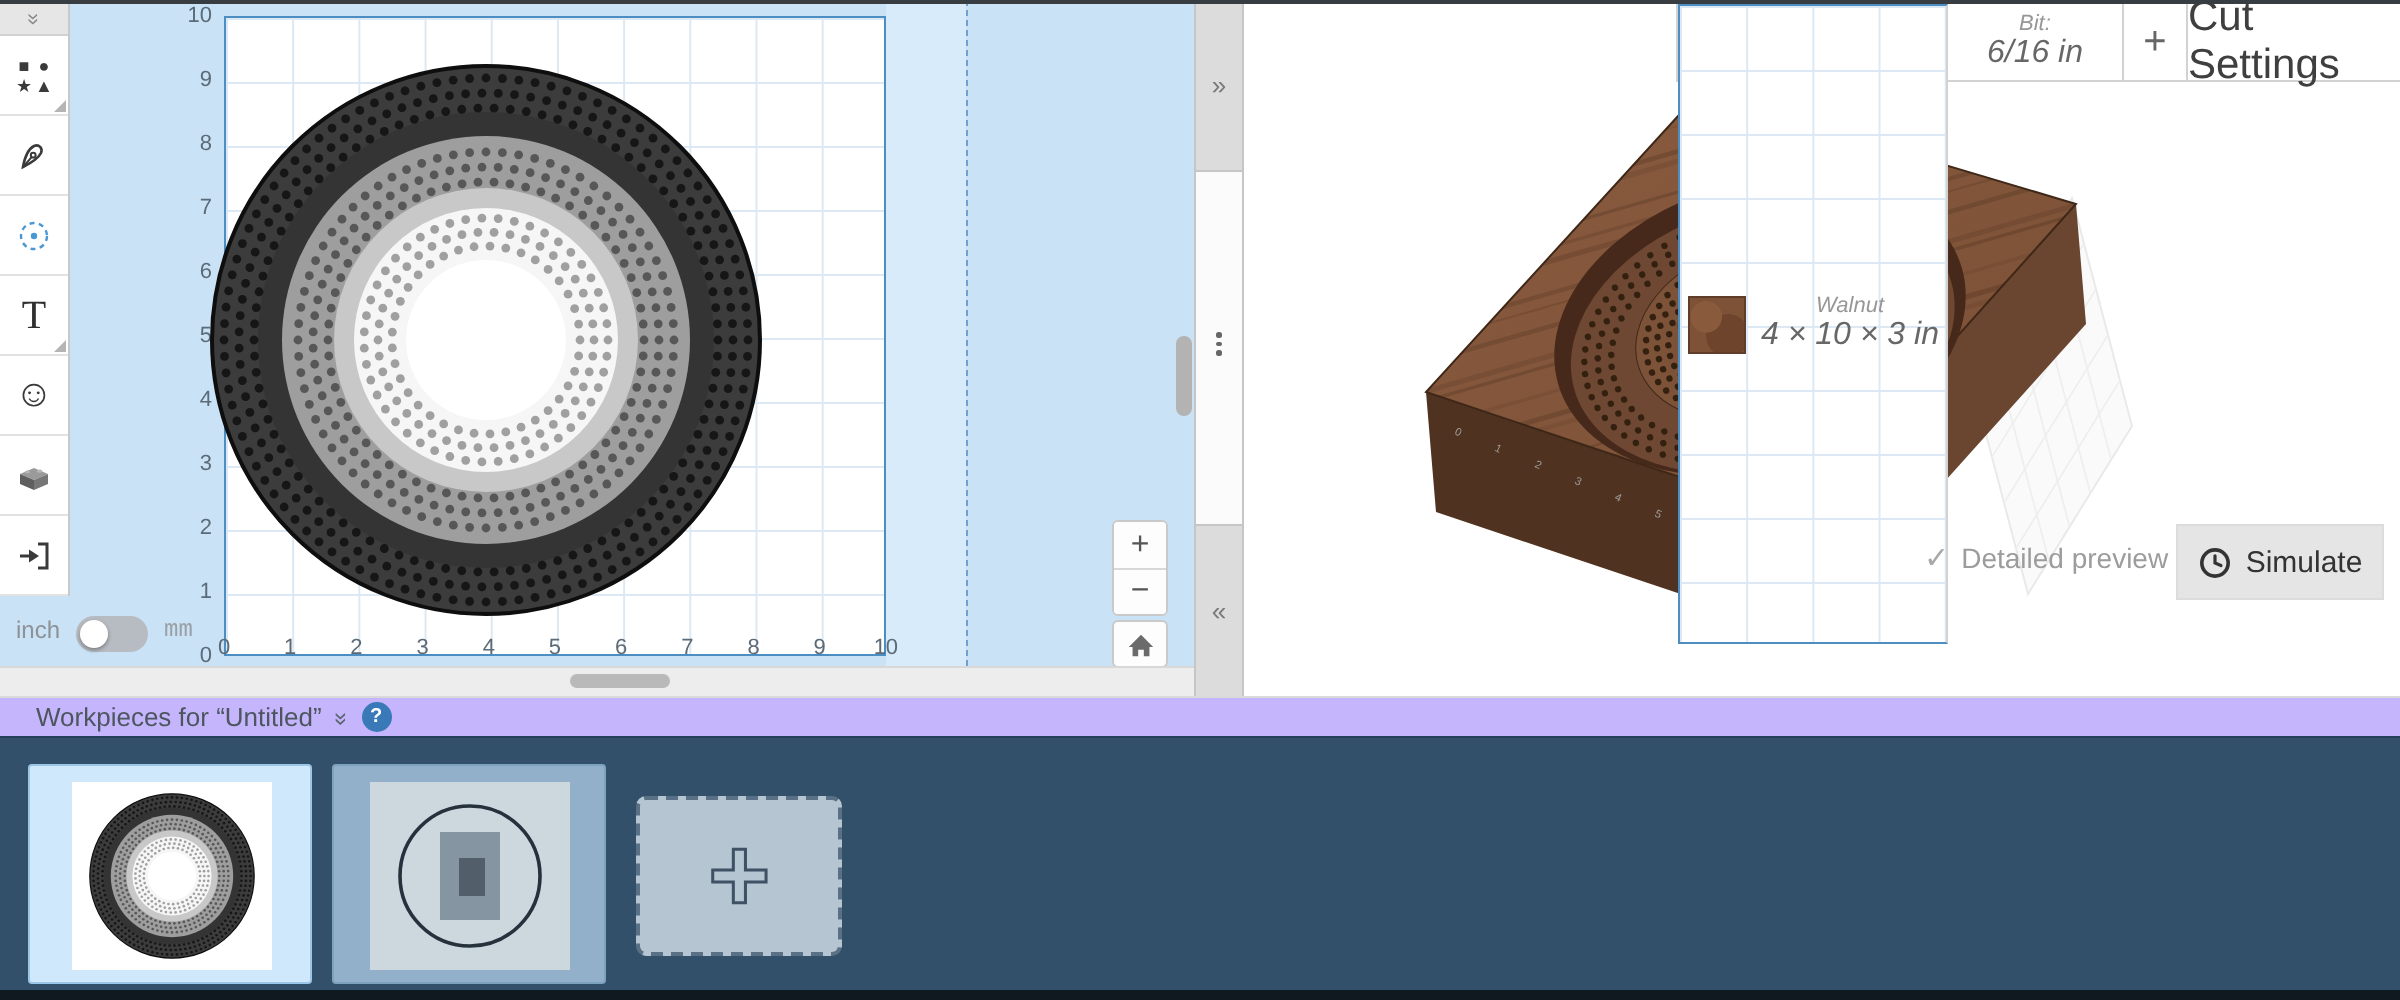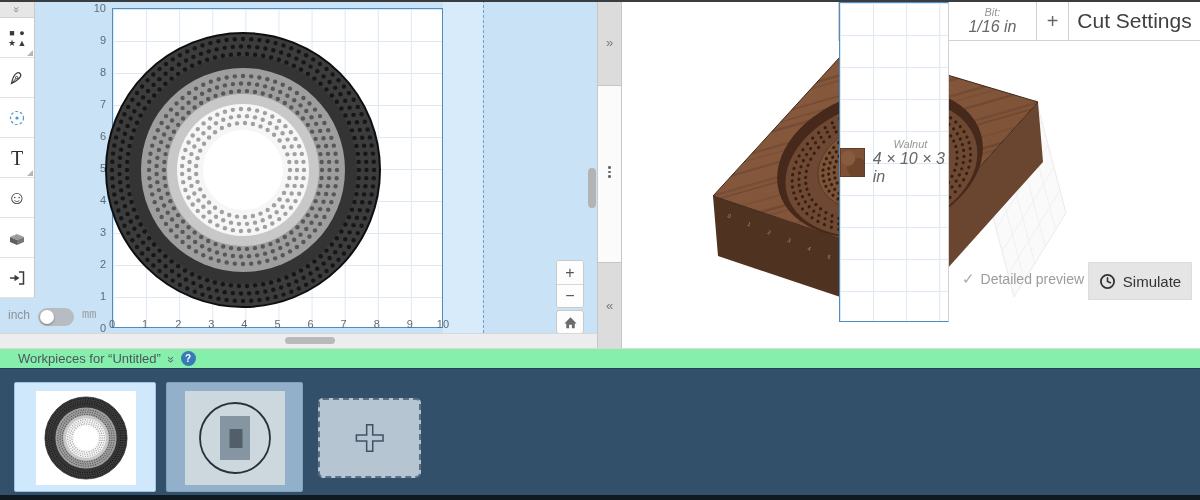--- a/index.html
+++ b/index.html
@@ -70,21 +70,21 @@
   .grip { position:absolute; left:0; top:160px; width:100%; height:24px; display:flex; flex-direction:column;
       align-items:center; justify-content:center; gap:2px; cursor:row-resize; }
   .grip i { width:2.5px; height:2.5px; background:#666; border-radius:50%; }
 
   
   .right-panel { left:622px; top:0; width:578px; height:348px; background:#fff; }
   .mat-bar { position:absolute; left:216px; top:2px; right:0; height:39px; display:flex; background:#fff;
       border-left:1px solid #d2d2d2; border-bottom:1px solid #d2d2d2; }
   .mat-sec { display:flex; align-items:center; justify-content:center; border-right:1px solid #d2d2d2; cursor:pointer; }
   .mat-sec:last-child { border-right:none; }
-  .mat-sec.material { width:110px; gap:8px; }
+  .mat-sec.material { width:135px; gap:8px; }
   .swatch { width:29px; height:29px; background:
       radial-gradient(circle at 30% 35%, #8a5a3d 0 30%, transparent 31%),
       radial-gradient(circle at 70% 70%, #6e452c 0 40%, transparent 41%), #7d5236;
       border:1px solid #5f3d28; }
   .mat-col { display:flex; flex-direction:column; align-items:center; line-height:1.1;font-style:italic; }
   .lab-sm { font-size:11px; color:#979797; }
   .lab-lg { font-size:16px; color:#676767; }
   .mat-sec.bit { width:88px; }
   .mat-sec.plus { width:32px; font-size:20px; color:#666; }
   .mat-sec.cut { flex:1; font-size:21px; color:#3f3f3f; }
@@ -92,21 +92,21 @@
   #preview3d { position:absolute; left:0; top:41px; }
 
   .detailed { position:absolute; left:340px; top:270px; display:flex; align-items:center; gap:6px;
       font-size:14px; color:#9c9c9c; cursor:pointer; }
   .detailed .check { font-size:15px; color:#a8a8a8; }
   .simulate { position:absolute; left:466px; top:262px; width:104px; height:38px; background:#e5e5e5;
       border:1px solid #dcdcdc; display:flex; align-items:center; justify-content:center; gap:7px;
       font-size:15px; color:#333; cursor:pointer; }
 
   
-  .wp-header { left:0; top:348px; width:1200px; height:20px; background:#86efac; border-top:1px solid #d9d9d9;
+  .wp-header { left:0; top:348px; width:1200px; height:20px; background:#c4b5fd; border-top:1px solid #d9d9d9;
       display:flex; align-items:center; gap:7px; padding-left:18px; }
   .wp-title { font-size:13px; color:#4d565e; }
   .wp-chevron { display:inline-block; transform:rotate(90deg); color:#5a646d; font-size:12px; cursor:pointer; letter-spacing:-1px; }
   .help-icon { width:15px; height:15px; border-radius:50%; background:#3a79b8; color:#fff; font-size:10px; font-weight:bold;
       display:flex; align-items:center; justify-content:center; cursor:pointer; }
   .wp-panel { left:0; top:368px; width:1200px; height:127px; background:#33506b; border-top:1px solid #24405a; }
   .tile { position:absolute; cursor:pointer; }
   .tile1 { left:14px; top:13px; width:142px; height:110px; background:#cfe8fc; border:1px solid #9cc6e8; border-radius:2px; }
   .tile1 .canvas { position:absolute; left:21px; top:8px; width:100px; height:94px; background:#fff; }
   .tile2 { left:166px; top:13px; width:137px; height:110px; background:#92b0c9; border:1px solid #7ea3bf; border-radius:2px; }
@@ -1310,21 +1310,21 @@
       <div class="mat-sec material">
         <div class="swatch"></div>
         <div class="mat-col">
           <span class="lab-sm">Walnut</span>
           <span class="lab-lg">4 × 10 × 3 in</span>
         </div>
       </div>
       <div class="mat-sec bit">
         <div class="mat-col">
           <span class="lab-sm">Bit:</span>
-          <span class="lab-lg">1/16 in</span>
+          <span class="lab-lg">6/16 in</span>
         </div>
       </div>
       <div class="mat-sec plus">+</div>
       <div class="mat-sec cut">Cut Settings</div>
     </div>
     <div class="detailed">
       <span class="check">✓</span>
       <span>Detailed preview</span>
     </div>
     <div class="simulate">

